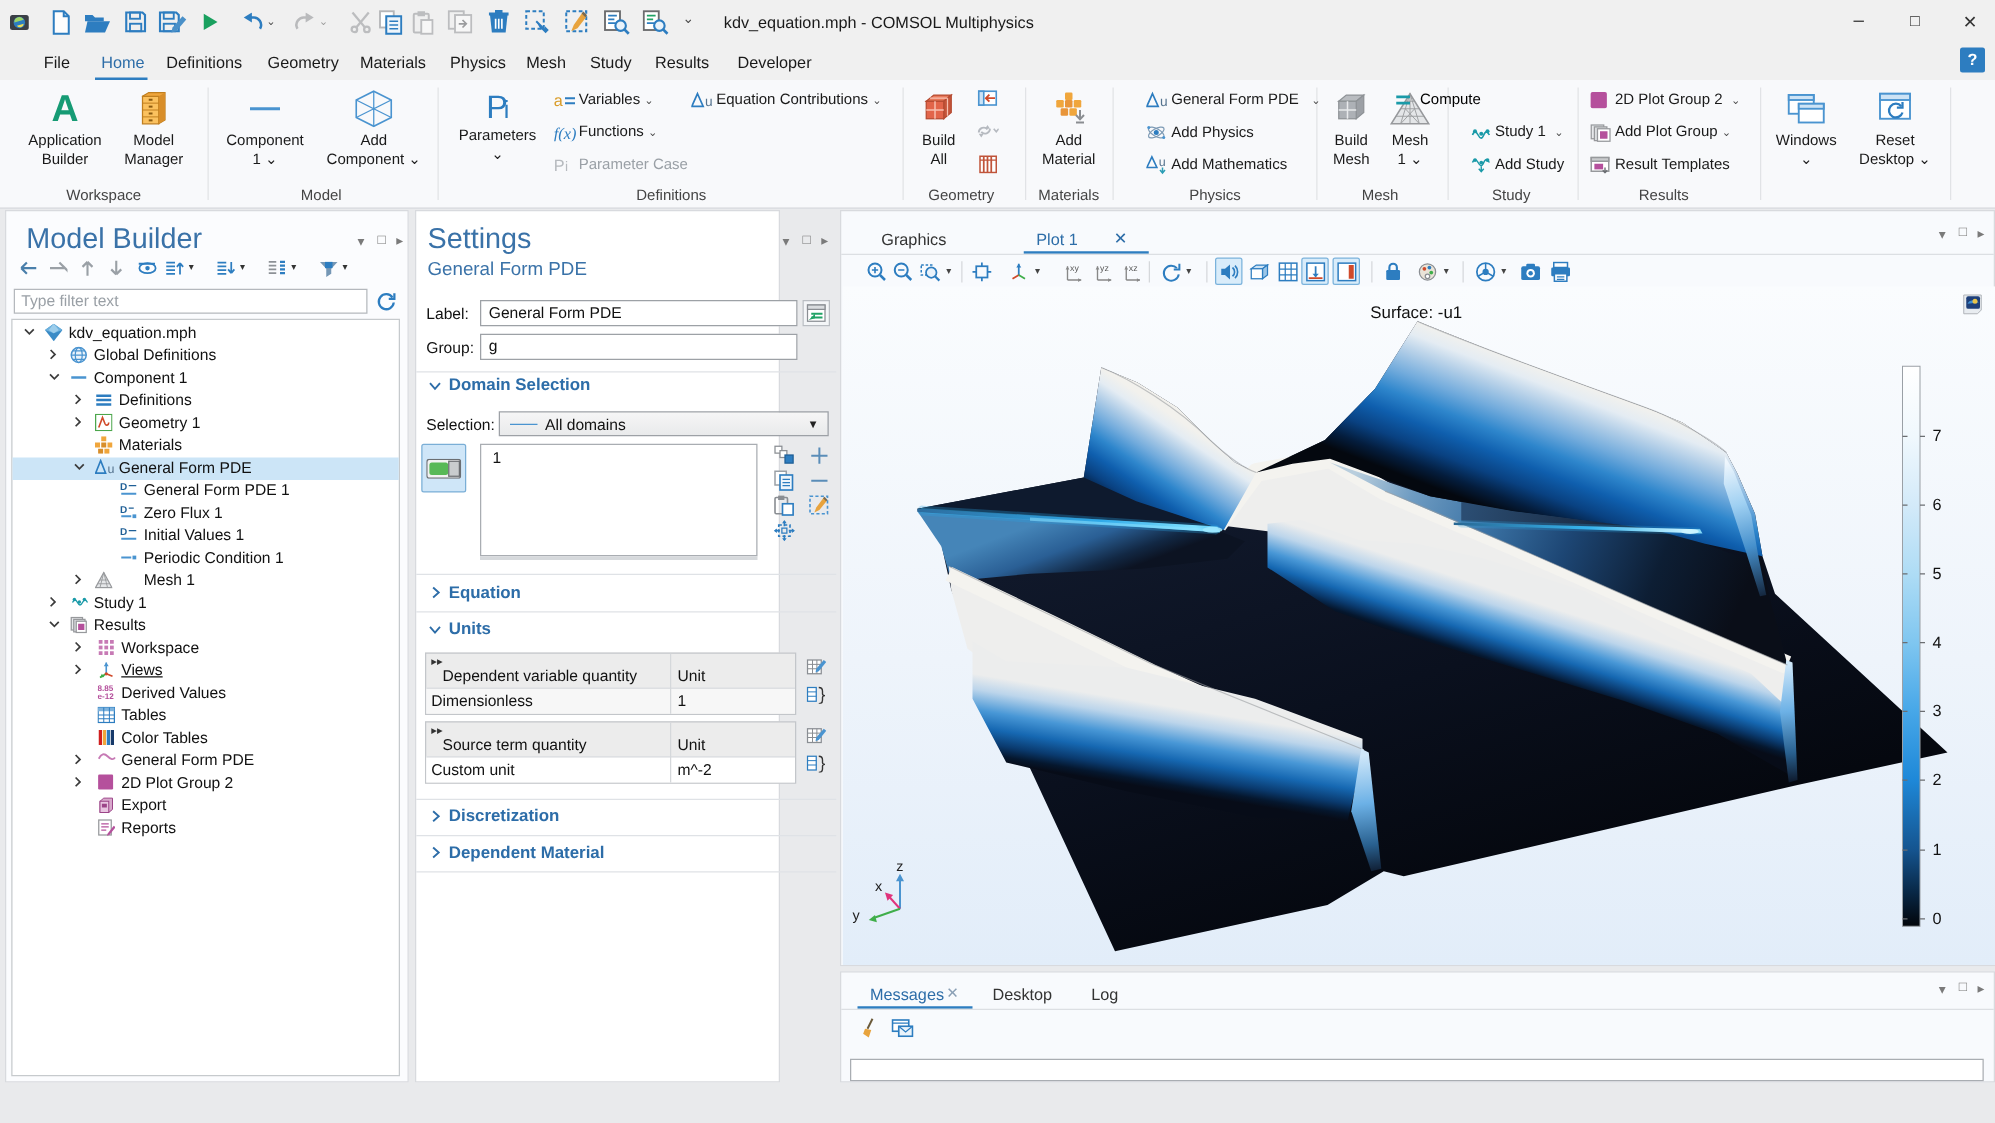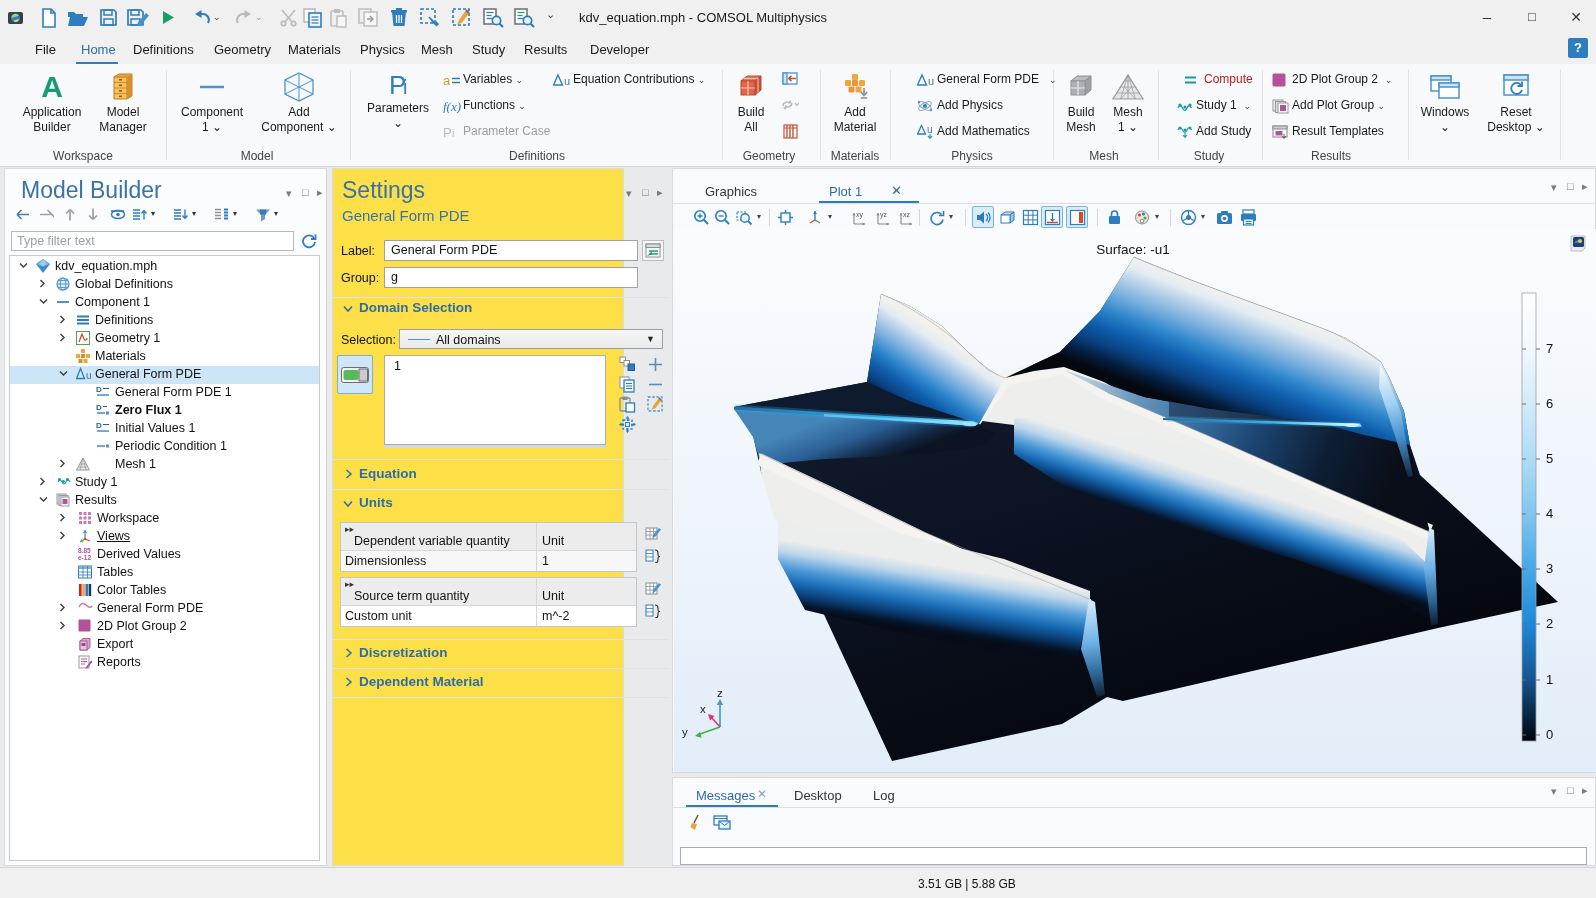--- a/index.html
+++ b/index.html
@@ -13,21 +13,21 @@
 #ribbon { left:0; top:64px; width:1596px; height:103px; background:#f8f9fb; border-bottom:1px solid #d4d6da; }
 .gsep { position:absolute; top:6px; height:90px; width:1px; background:#e1e3e6; }
 .glabel { position:absolute; top:85px; font-size:12px; color:#444; width:120px; text-align:center; }
 .bigbtn { position:absolute; text-align:center; font-size:12px; color:#1a1a1a; line-height:15px; }
 .rowbtn { position:absolute; font-size:12px; color:#1a1a1a; height:17px; line-height:17px; white-space:nowrap; }
 .titletext { position:absolute; top:10px; font-size:13px; color:#1a1a1a; }
 .winbtn { position:absolute; top:0px; color:#333; font-size:15px; width:46px; height:34px; text-align:center; line-height:34px; }
 .chev { color:#444; font-size:9px; }
 
 #leftpanel { left:4px; top:168px; width:323px; height:698px; background:#fbfcfe; border:1px solid #d8dade; }
-#settingspanel { left:332px; top:168px; width:292px; height:698px; background:#fde047; border:1px solid #d8dade; }
+#settingspanel { left:332px; top:168px; width:292px; height:698px; background:#ffffff; border:1px solid #d8dade; }
 #graphicspanel { left:672px; top:168px; width:924px; height:605px; background:#f8fafd; border:1px solid #d8dade; }
 #messagespanel { left:672px; top:777px; width:924px; height:89px; background:#f8fafd; border:1px solid #d8dade; }
 #statusbar { left:0; top:867px; width:1596px; height:31px; background:#f0f0f0; border-top:1px solid #d4d6da; }
 .ptitle { color:#3a72a8; font-size:23px; }
 .phead-ico { position:absolute; color:#7a7a7a; font-size:11px; }
 .treerow { position:absolute; height:18px; font-size:12.5px; color:#111; white-space:nowrap; }
 .sechead { position:absolute; color:#2d6da8; font-size:13.5px; font-weight:bold; }
 .seclabel { position:absolute; font-size:12.5px; color:#111; }
 .tabtxt { position:absolute; font-size:13px; color:#333; }
 .tabsel { color:#2d6da8; }
@@ -323,21 +323,21 @@
             <ellipse cx="8" cy="8" rx="7" ry="3" fill="none" stroke="#7e9bb5" stroke-width="1" transform="rotate(30 8 8)"></ellipse>
             <circle cx="8" cy="8" r="2" fill="#2d7dc0"></circle>
             <circle cx="2" cy="4" r="1.2" fill="#4a94d0"></circle>
             <circle cx="14" cy="12" r="1.2" fill="#4a94d0"></circle>
           </svg></span><span style="vertical-align:middle;">Add Physics</span></div>
     <div class="rowbtn" style="left:917px;top:59px;color:#1a1a1a;"><span style="display:inline-block;vertical-align:middle;width:20px;"><svg width="19" height="16" viewBox="0 0 19 16">
             <path d="M4.5 1.5 L8.5 10 H0.5 z" fill="none" stroke="#2d7dc0" stroke-width="1.3"></path>
             <text x="10" y="9" font-size="10" fill="#56748f" font-family="Liberation Sans">u</text>
             <path d="M13 10 v4 m-2 -2 l2 2.4 2 -2.4" stroke="#2b9db5" stroke-width="1.2" fill="none"></path>
           </svg></span><span style="vertical-align:middle;text-align:center;">Add Mathematics</span></div>
-    <div class="rowbtn" style="left:1184px;top:7px;color:#b91c1c;"><span style="display:inline-block;vertical-align:middle;width:20px;"><svg width="14" height="12" viewBox="0 0 14 12">
+    <div class="rowbtn" style="left:1116px;top:7px;color:#000000;"><span style="display:inline-block;vertical-align:middle;width:20px;"><svg width="14" height="12" viewBox="0 0 14 12">
             <path d="M1 3.5 h11 M1 8.5 h11" stroke="#1a9aa8" stroke-width="2.2"></path>
           </svg></span><span style="vertical-align:middle;">Compute</span></div>
     <div class="rowbtn" style="left:1176px;top:33px;color:#1a1a1a;"><span style="display:inline-block;vertical-align:middle;width:20px;"><svg width="18" height="12" viewBox="0 0 18 12">
             <path d="M2 8 q2 -5 4.5 0 t4.5 0 t4.5 0" fill="none" stroke="#1a9aa8" stroke-width="1.3"></path>
             <circle cx="4" cy="5" r="1.6" fill="#1a9aa8"></circle>
             <circle cx="9" cy="7" r="1.6" fill="#1a9aa8"></circle>
             <circle cx="14" cy="5" r="1.6" fill="#1a9aa8"></circle>
           </svg></span><span style="vertical-align:middle;">Study 1&nbsp; <span class="chev">⌄</span></span></div>
     <div class="rowbtn" style="left:1176px;top:59px;color:#1a1a1a;"><span style="display:inline-block;vertical-align:middle;width:20px;"><svg width="18" height="15" viewBox="0 0 18 15">
             <path d="M2 6 q2 -5 4.5 0 t4.5 0 t4.5 0" fill="none" stroke="#1a9aa8" stroke-width="1.2"></path>
@@ -526,21 +526,21 @@
       </div>
     <div class="treerow" style="left:110px;top:214px;line-height:18px;">General Form PDE 1</div>
     <div class="icon" style="left:91px;top:234px;">
         <svg width="14" height="13" viewBox="0 0 14 13">
           <text x="0" y="7" font-size="8" font-weight="bold" fill="#1f5f96" font-family="Liberation Sans">D</text>
           <path d="M7 3.5 h4" stroke="#1f5f96" stroke-width="1"></path>
           <path d="M1 10 h8" stroke="#4a94d0" stroke-width="1.6"></path>
           <rect x="10" y="8.5" width="3" height="3" fill="#4a94d0"></rect>
         </svg>
       </div>
-    <div class="treerow" style="left:110px;top:232px;line-height:18px;font-weight:bold;">Zero Flux 1</div>
+    <div class="treerow" style="left:110px;top:232px;line-height:18px;">Zero Flux 1</div>
     <div class="icon" style="left:91px;top:252px;">
         <svg width="14" height="13" viewBox="0 0 14 13">
           <text x="0" y="7" font-size="8" font-weight="bold" fill="#1f5f96" font-family="Liberation Sans">D</text>
           <path d="M7 3.5 h6" stroke="#1f5f96" stroke-width="1"></path>
           <path d="M1 10 h12" stroke="#4a94d0" stroke-width="1.6"></path>
         </svg>
       </div>
     <div class="treerow" style="left:110px;top:250px;line-height:18px;">Initial Values 1</div>
     <div class="icon" style="left:91px;top:270px;">
         <svg width="14" height="13" viewBox="0 0 14 13">
@@ -1187,16 +1187,13 @@
         <path d="M3 9 L8 10 L6 16 l-4.5 -3 z" fill="#e8a33d"></path>
       </svg>
     <svg class="icon" style="left:40px;top:37px;" width="18" height="15" viewBox="0 0 18 15">
         <rect x="1" y="1" width="13" height="9" fill="#fff" stroke="#2d7dc0" stroke-width="1.3"></rect>
         <path d="M1 3.5 h13" stroke="#2d7dc0"></path>
         <rect x="6" y="6" width="11" height="8" fill="#eaf3fb" stroke="#2d7dc0" stroke-width="1.3"></rect>
         <path d="M6 6 l5.5 4.5 L17 6" fill="none" stroke="#2d7dc0"></path>
       </svg>
     <div class="abs" style="left:7px;top:69px;width:907px;height:18px;background:#fff;border:1px solid #a9adb2;"></div>
   </div>
-  <div id="statusbar" class="abs">
-    <div class="abs" style="left:918px;top:9px;font-size:12px;color:#111;">3.51 GB | 5.88 GB</div>
-  </div>
 </div>
 
 </body></html>

